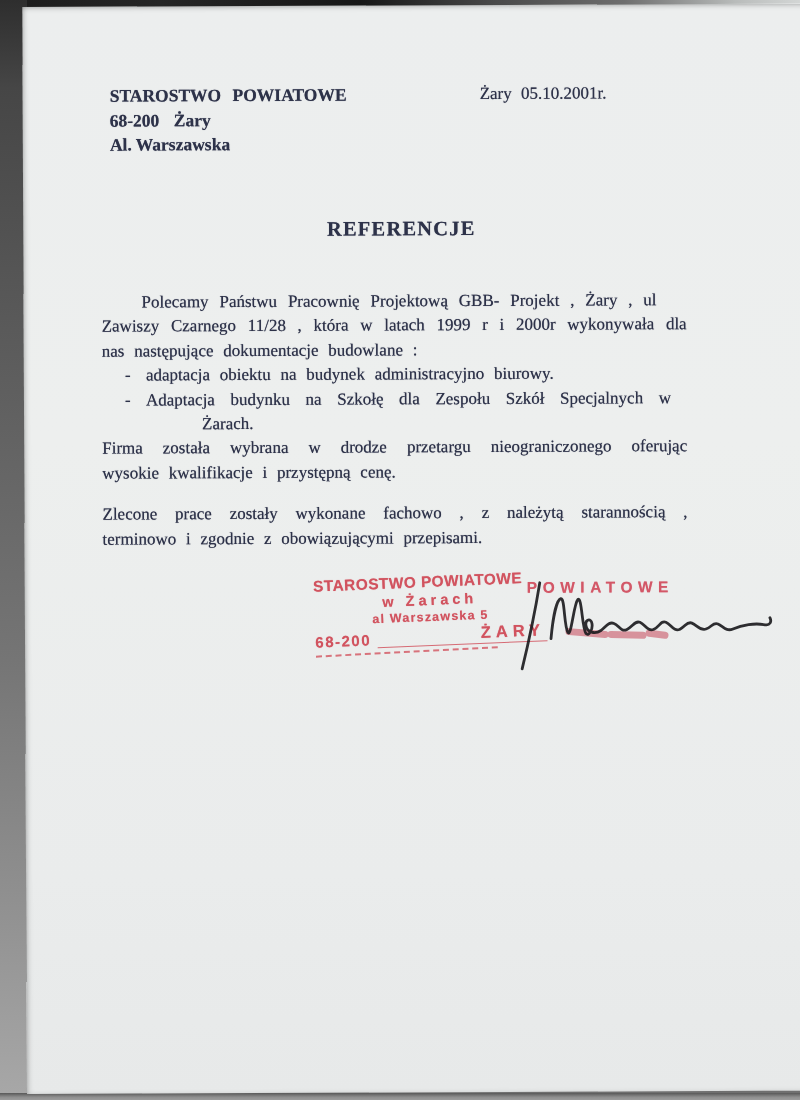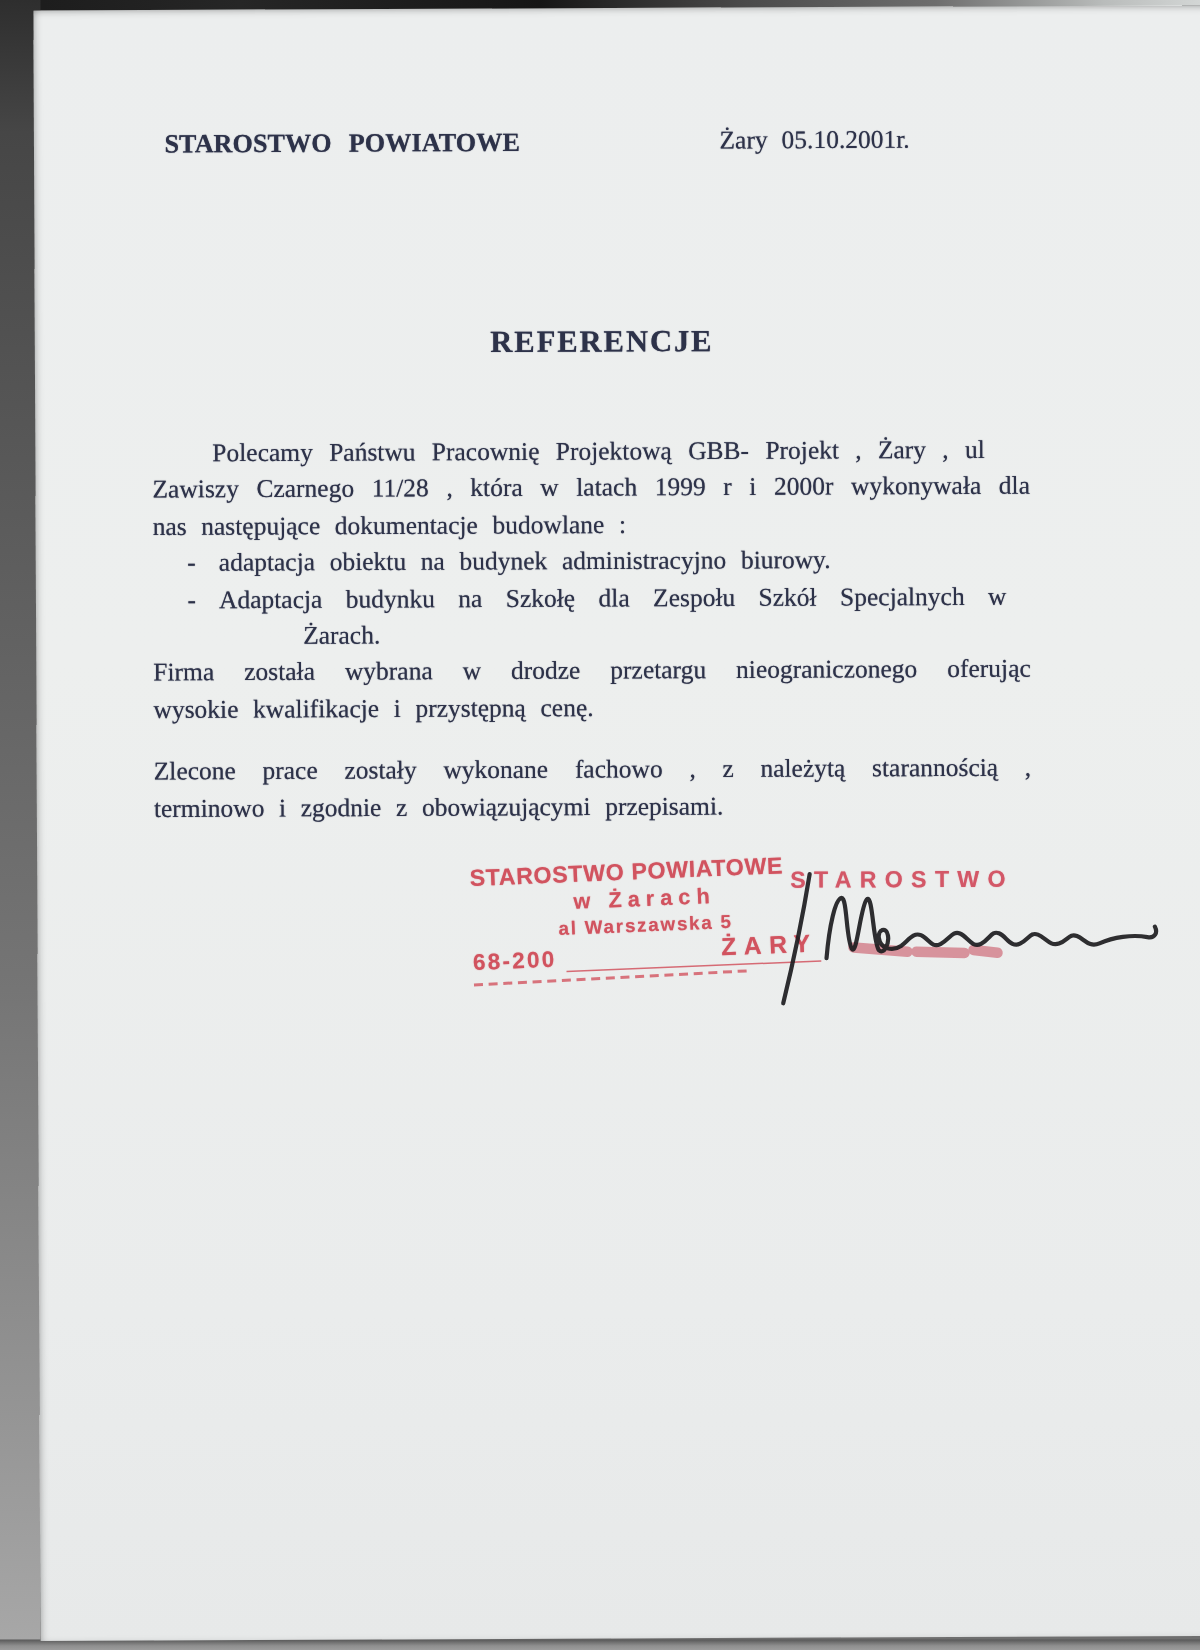--- a/index.html
+++ b/index.html
@@ -79,20 +79,22 @@
 <body>
 
 <div class="bg-top"></div>
 <div class="bg-left"></div>
 <div class="bg-bottom"></div>
 
 <div class="page">
 
   <div class="sender ink">
     <div class="s-org">STAROSTWO POWIATOWE</div>
+    <div class="s-postal">68-200 Żary</div>
+    <div class="s-street">Al. Warszawska</div>
   </div>
 
   <div class="dateline ink">Żary 05.10.2001r.</div>
 
   <div class="doc-title ink">REFERENCJE</div>
 
   <div class="bodytext ink">
     <div class="ln-j p1-first">Polecamy Państwu Pracownię Projektową GBB- Projekt , Żary , ul</div>
     <div class="ln-j">Zawiszy Czarnego 11/28 , która w latach 1999 r i 2000r wykonywała dla</div>
     <div class="ln">nas następujące dokumentacje budowlane :</div>
@@ -123,21 +125,21 @@
     <div class="st-row">
       <span class="st-postal">68-200</span>
       <span class="st-rulecity">
         <span class="st-rule"></span>
         <span class="st-city">ŻARY</span>
       </span>
     </div>
     <div class="st-dash"></div>
   </div>
 
-  <div class="starosta">STAROSTWO</div>
+  <div class="starosta">POWIATOWE</div>
 
   <svg class="sig-svg" width="300" height="120" viewBox="0 0 300 120">
 
     <g stroke="#c43a4d" stroke-width="7" stroke-linecap="round" opacity="0.5" fill="none">
       <path d="M 92,53 L 128,56"></path>
       <path d="M 134,56 L 166,57"></path>
       <path d="M 172,55 L 188,57"></path>
     </g>
     <g stroke="#1d1d20" stroke-width="2.8" stroke-linecap="round" fill="none" opacity="0.92">
 

